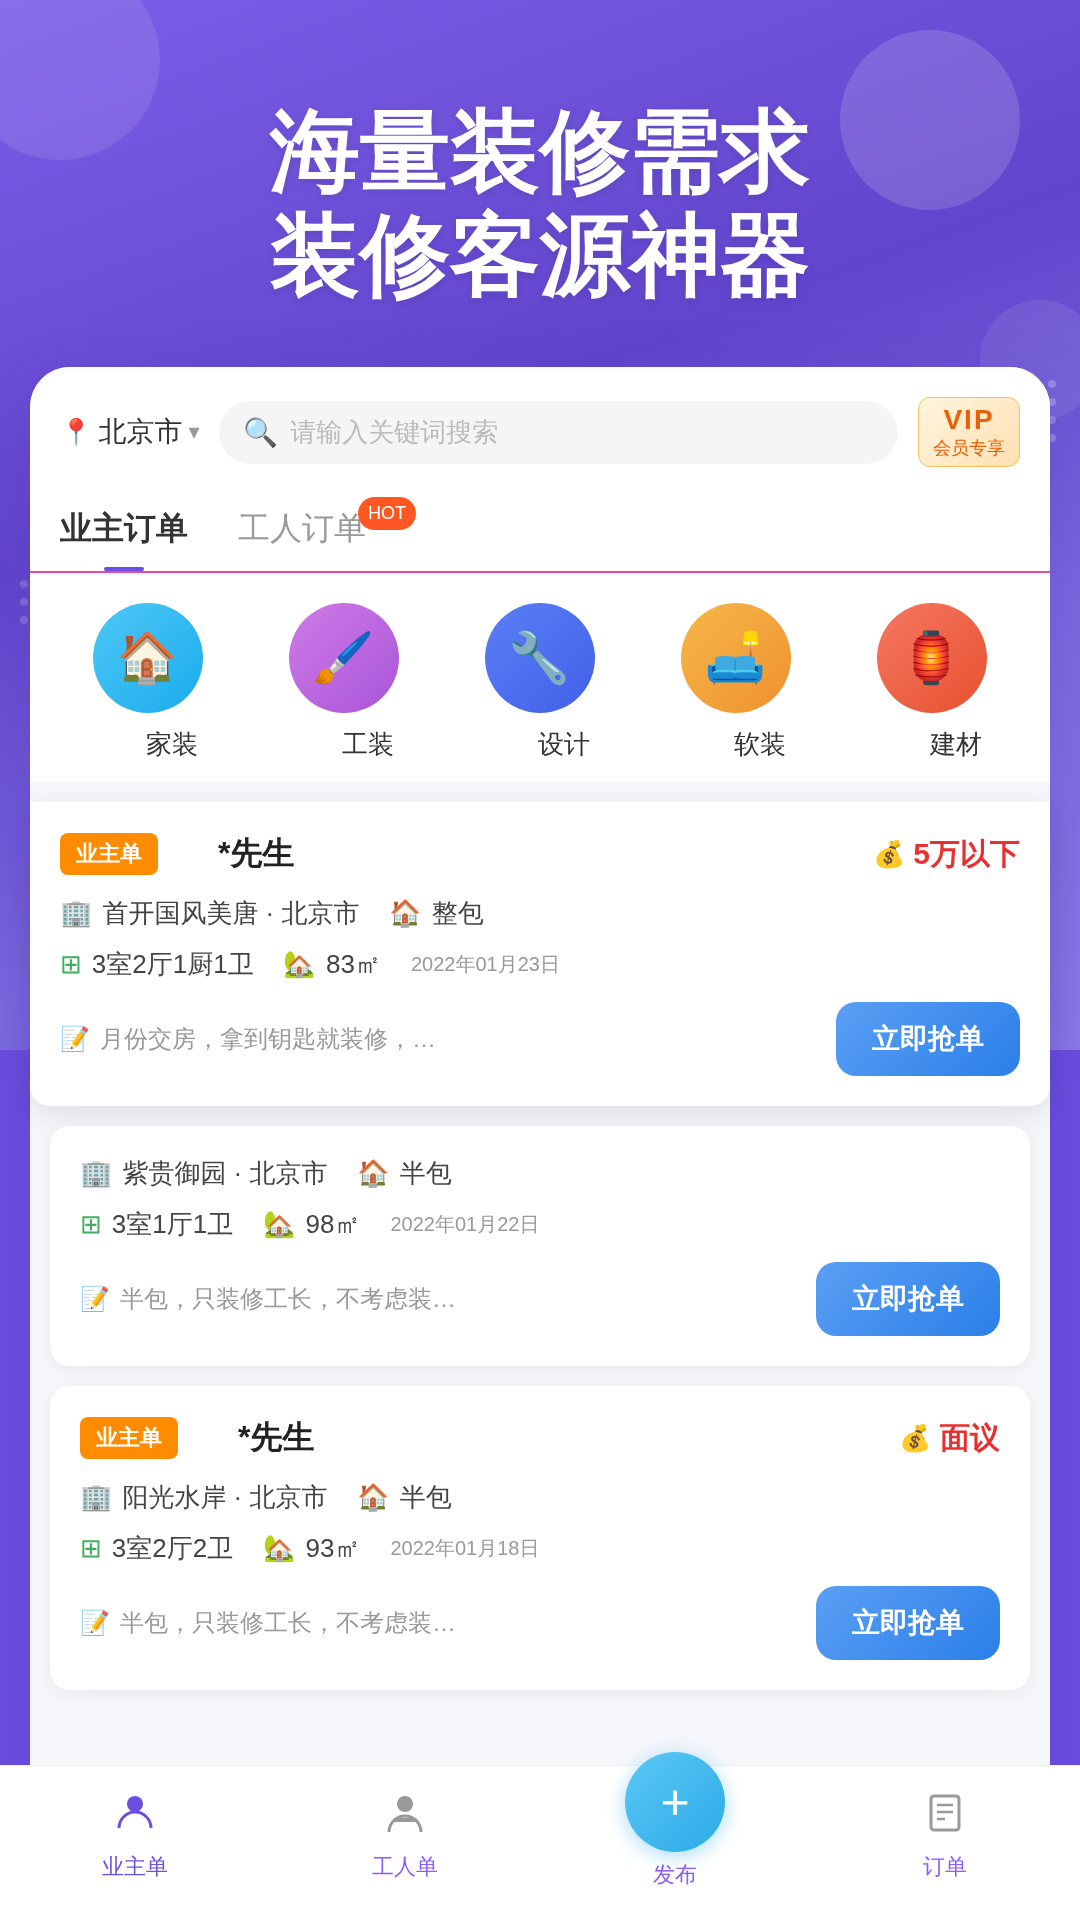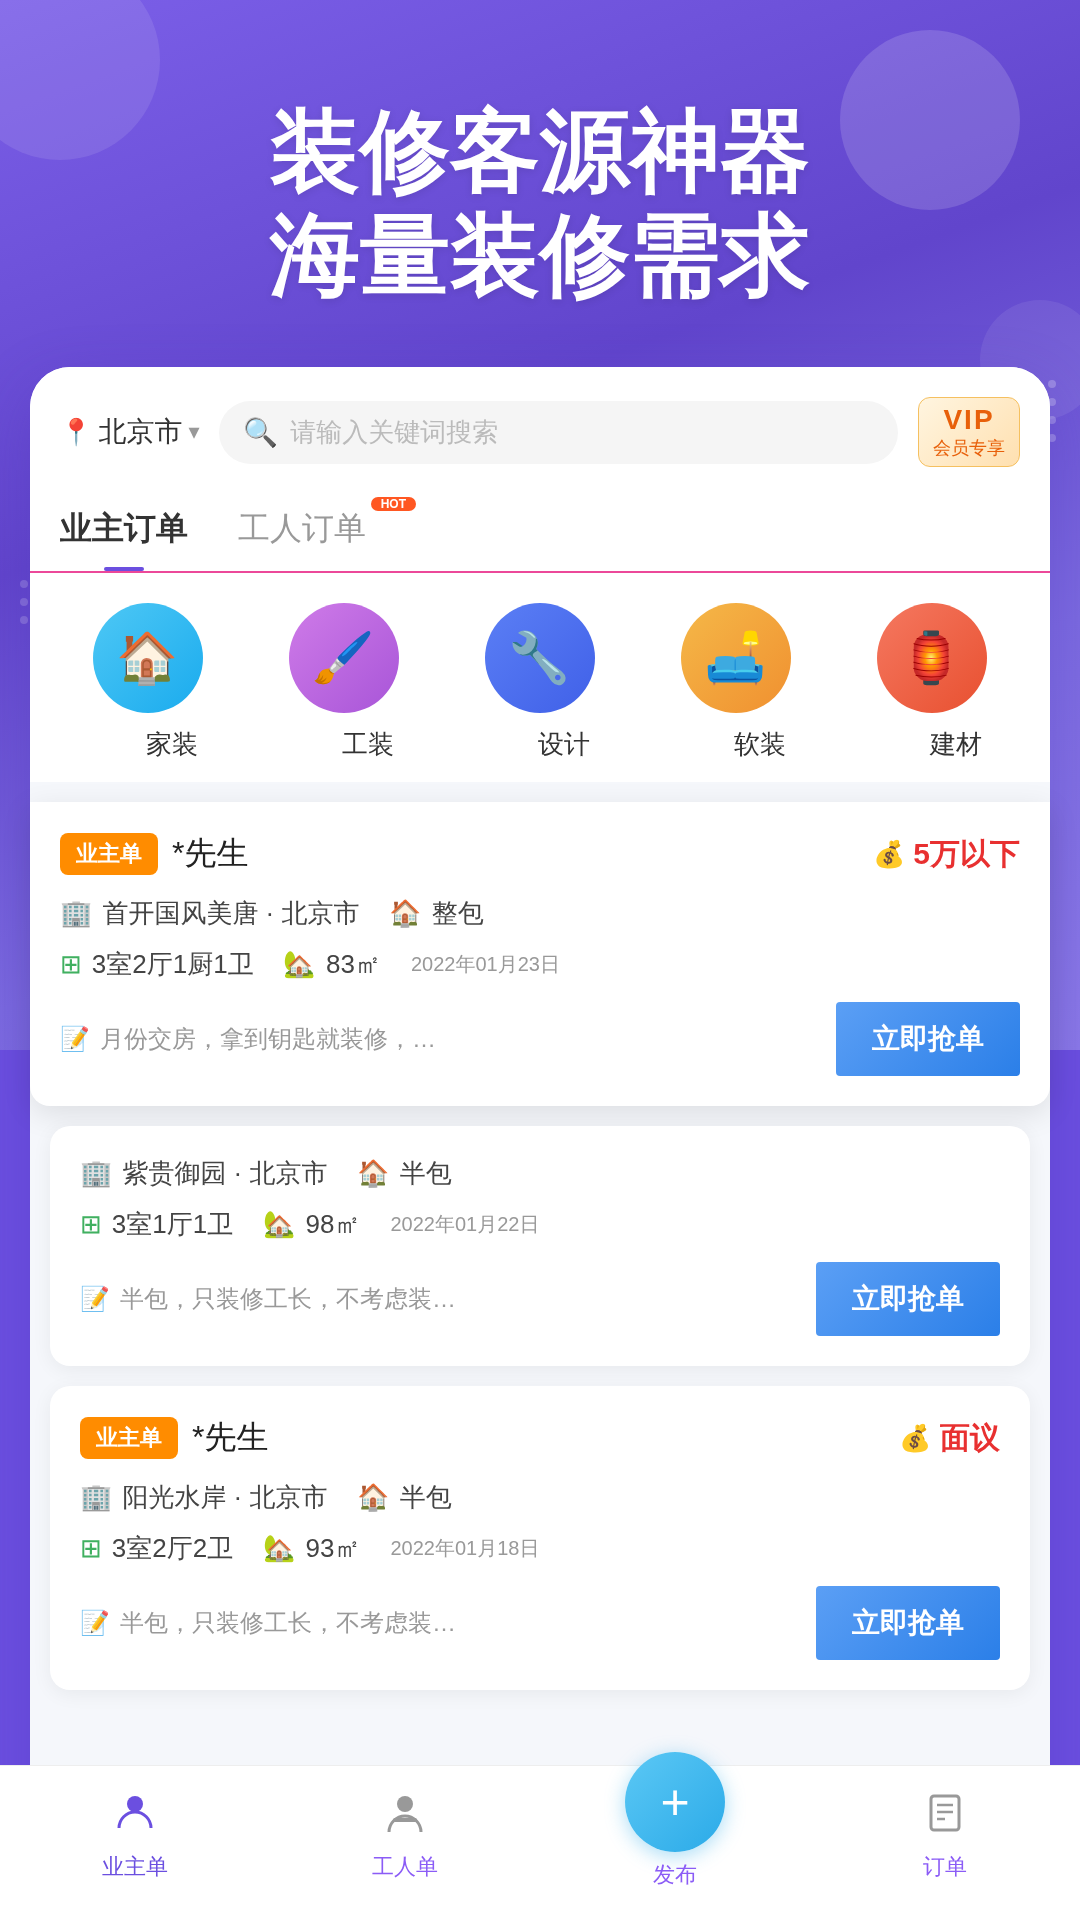--- a/index.html
+++ b/index.html
@@ -192,24 +192,24 @@
       bottom: 0; left: 50%; transform: translateX(-50%);
       width: 40px; height: 4px;
       background: #6B4FE0;
       border-radius: 2px;
     }
     .hot-badge {
       position: absolute;
       top: 10px; right: -50px;
       background: #FF5722;
       color: #fff;
-      font-size: 12px;
-      padding: 0 10px;
+      font-size: 18px;
+      padding: 6px 10px;
       border-radius: 20px;
-      font-weight: 700;
+      font-weight: 400;
     }
 
     
     .category-row {
       background: #fff;
       padding: 30px 20px 20px 20px;
       display: flex;
       align-items: flex-start;
       justify-content: space-around;
     }
@@ -274,22 +274,23 @@
     .order-type-badge {
       background: #FF8C00;
       color: #fff;
       font-size: 22px;
       padding: 6px 16px;
       border-radius: 8px;
       font-weight: 700;
     }
     .order-client-name {
       font-size: 32px;
-      font-weight: 400;
+      font-weight: 700;
       color: #222;
+      margin-left: 46px;
     }
     .order-budget {
       font-size: 30px;
       font-weight: 700;
       color: #E83030;
       display: flex;
       align-items: center;
       gap: 8px;
     }
     .budget-icon {
@@ -331,21 +332,21 @@
       align-items: center;
       gap: 10px;
       flex: 1;
     }
     .grab-btn {
       background: linear-gradient(135deg, #5B9FF5, #2B7FE8);
       color: #fff;
       font-size: 28px;
       font-weight: 700;
       padding: 18px 36px;
-      border-radius: 4px;
+      border-radius: 20px;
       border: none;
       cursor: pointer;
       white-space: nowrap;
     }
 
     .date-text {
       font-size: 20px;
       color: #999;
     }
 
@@ -438,22 +439,22 @@
     <span></span>
     <span></span>
   <span></span>
     <span></span>
     <span></span>
     <span></span>
 </div>
 
 <div class="hero-section">
   <div class="hero-title">
+    <div>海量装修需求</div>
     <div>装修客源神器</div>
-    <div>海量装修需求</div>
   </div>
 </div>
 
 <div class="app-card">
 
   <div class="search-bar-area">
     <div class="location-btn">
       <span class="location-pin">📍</span>
       <span>北京市</span>
       <span class="location-chevron">▾</span>

